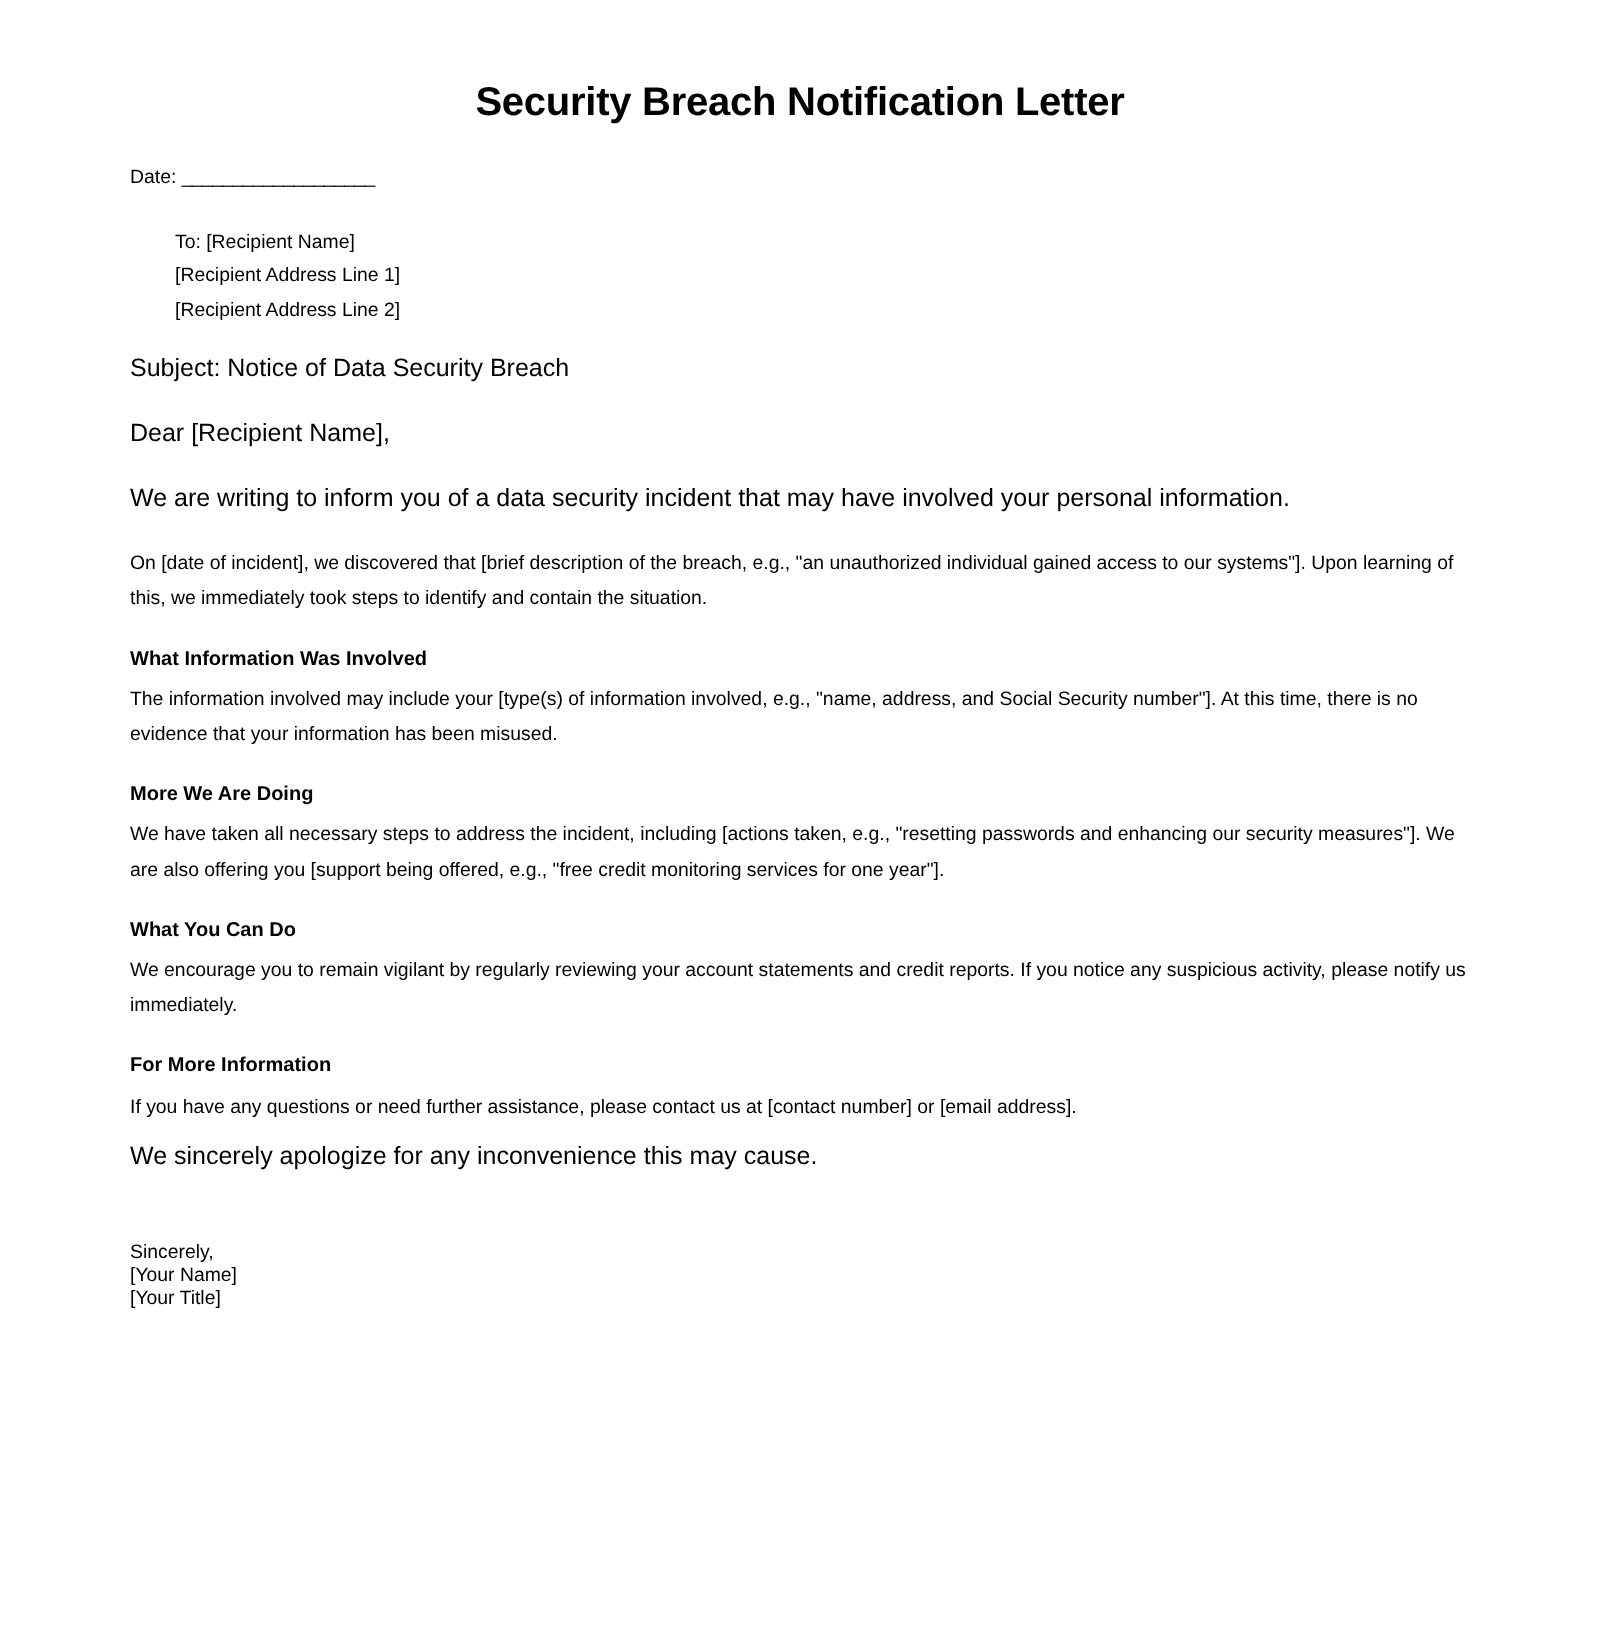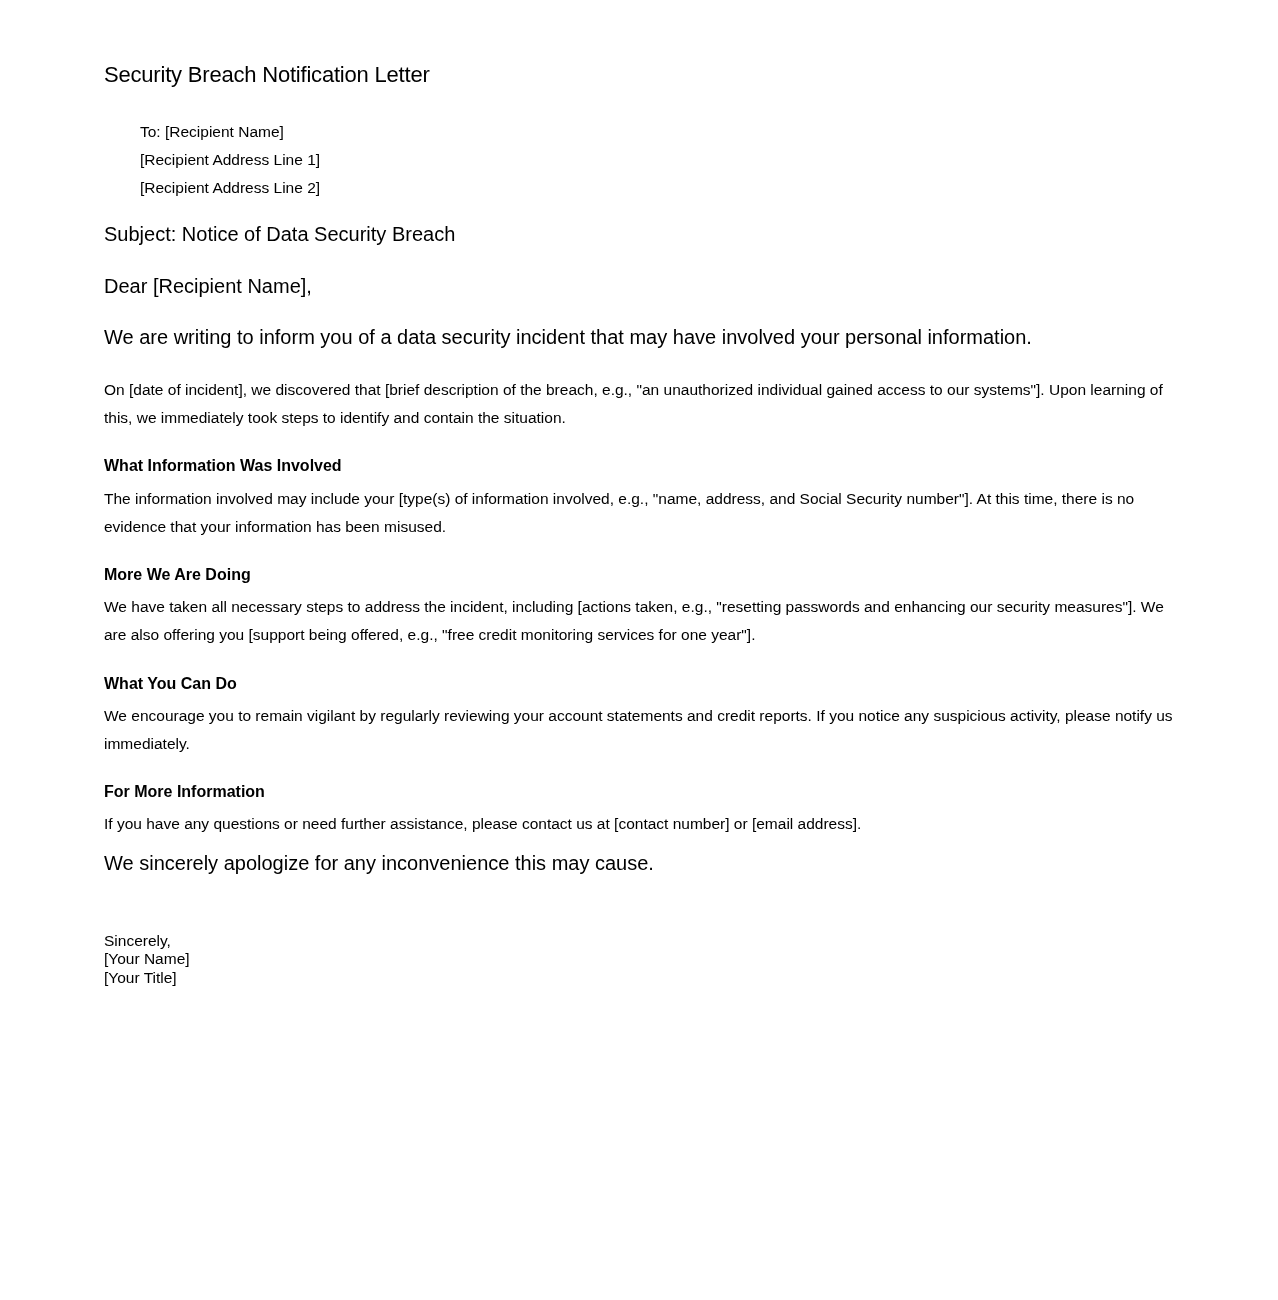--- a/index.html
+++ b/index.html
@@ -16,26 +16,27 @@
     -webkit-font-smoothing: antialiased;
   }
   .page {
     width: 1278px;
     min-height: 1300px;
     background: #ffffff;
     box-sizing: border-box;
     padding: 62px 102px 40px 104px;
   }
   .doc-title {
-    font-size: 22px;
-    font-weight: normal;
+    font-size: 32px;
+    font-weight: bold;
     line-height: 1.2;
     letter-spacing: -0.2px;
     margin: 0 0 30px 0;
     color: #000000;
+    text-align: center;
   }
   .date-line {
     font-size: 15.5px;
     line-height: 1.5;
     margin: 0 0 26px 0;
     white-space: pre;
   }
   .date-rule {
     letter-spacing: -0.5px;
   }
@@ -85,20 +86,21 @@
     display: block;
   }
 </style>
 </head>
 <body>
 
 <div class="page">
 
   <h1 class="doc-title">Security Breach Notification Letter</h1>
 
+  <div class="date-line"><span>Date: </span><span class="date-rule">___________________</span></div>
 
   <div class="addr-block">
     <span class="addr-line">To: [Recipient Name]</span>
     <span class="addr-line">[Recipient Address Line 1]</span>
     <span class="addr-line">[Recipient Address Line 2]</span>
   </div>
 
   <p class="para">Subject: Notice of Data Security Breach</p>
 
   <p class="para">Dear [Recipient Name],</p>

